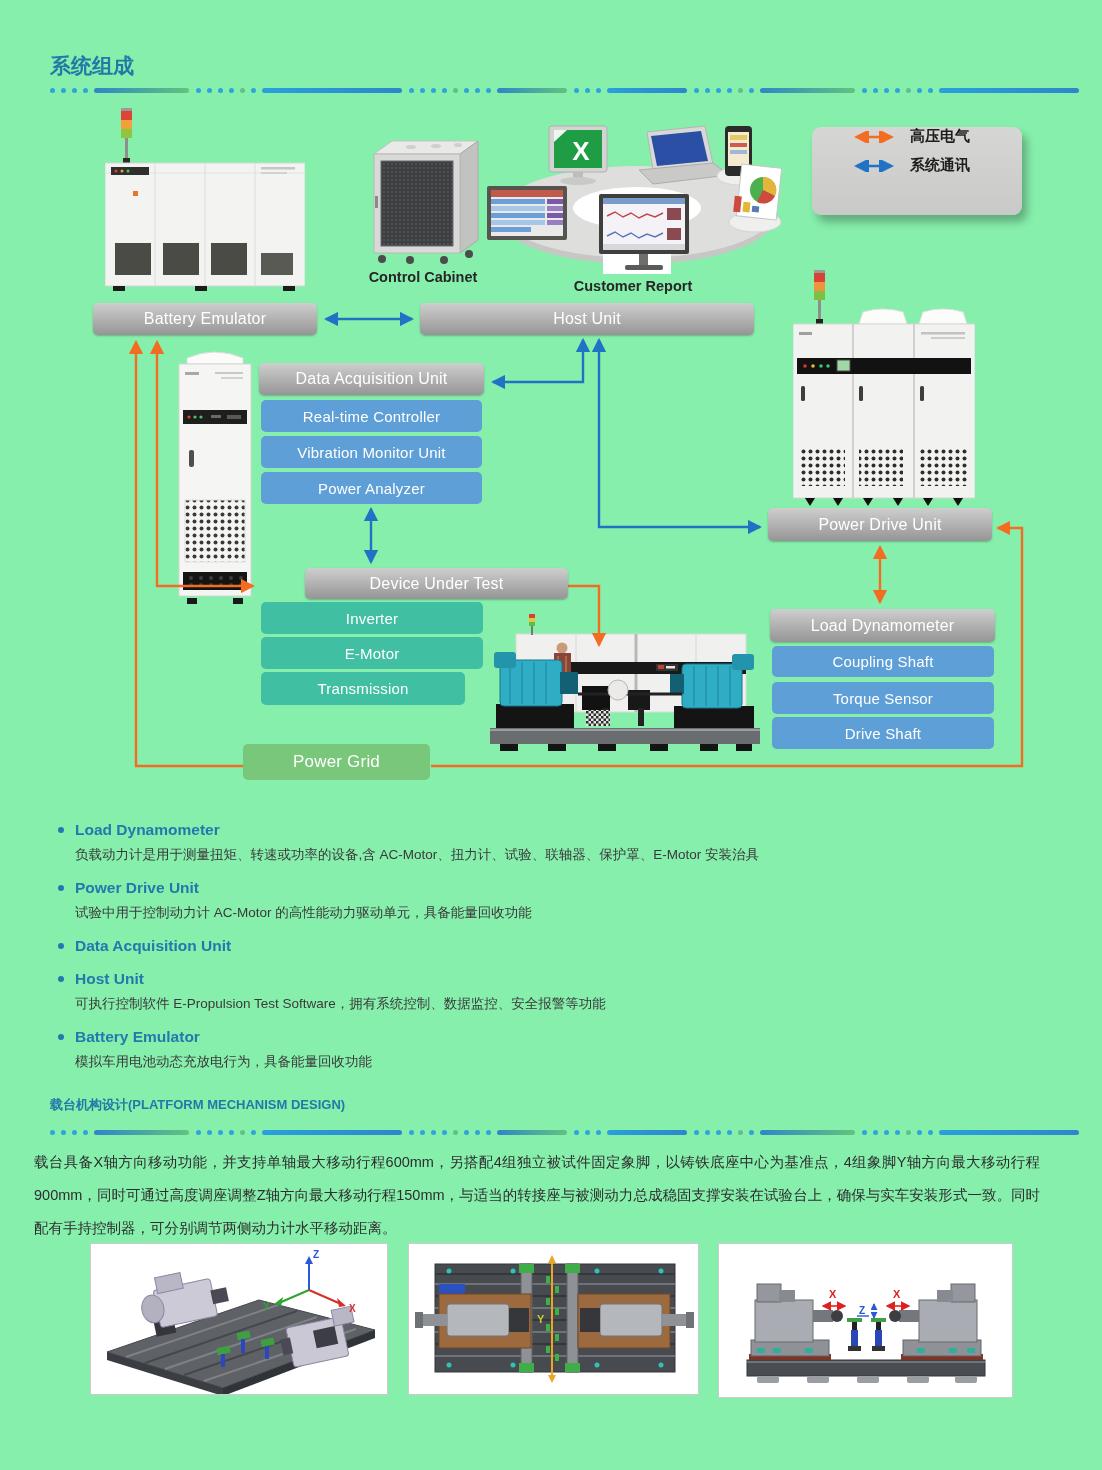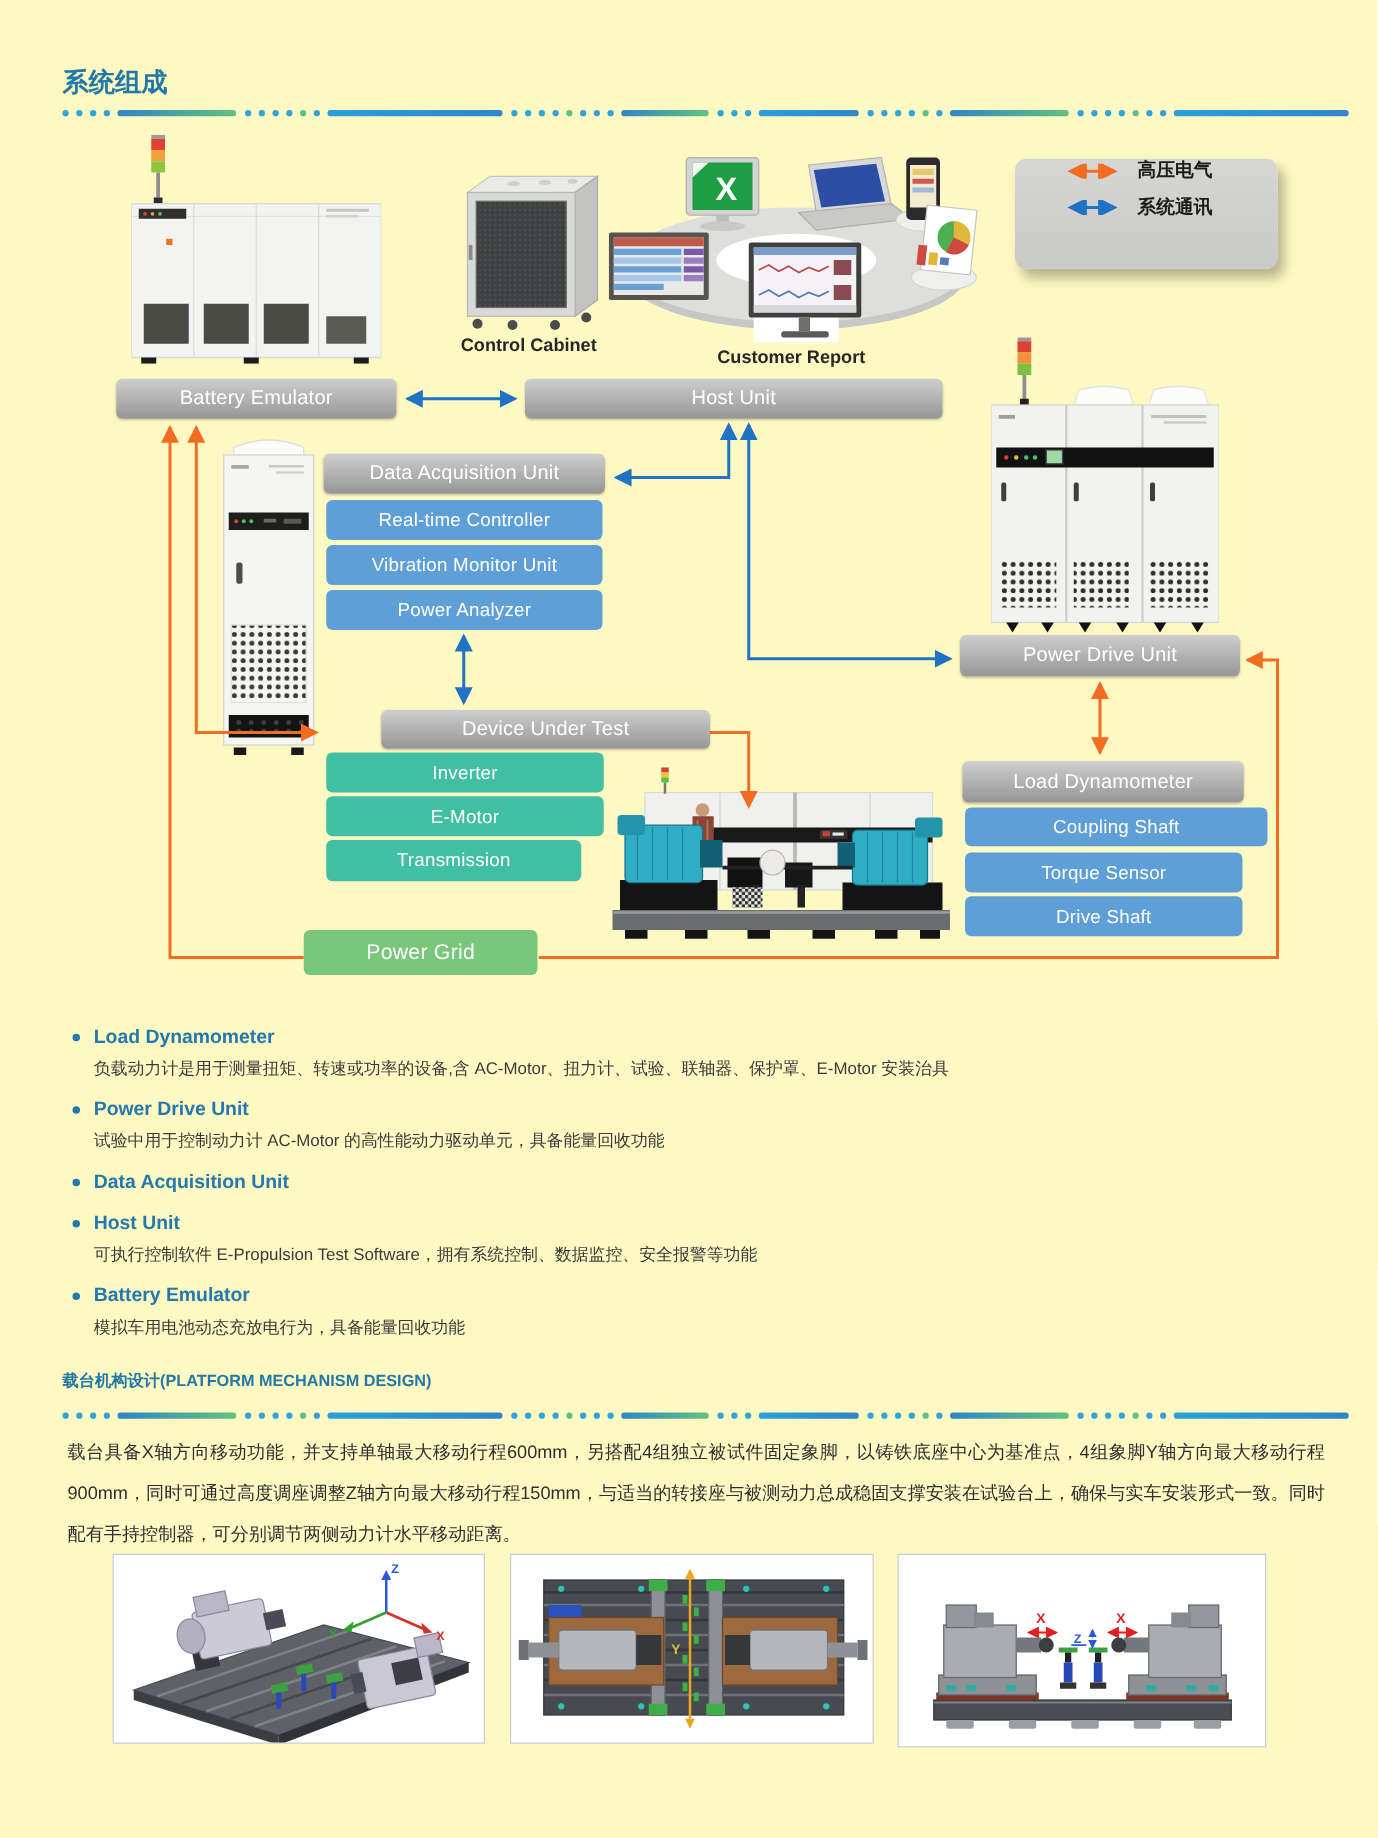--- a/index.html
+++ b/index.html
@@ -1,17 +1,17 @@
 <!DOCTYPE html>
 <html><head>
 <meta charset="utf-8">
 <style>
   html,body{margin:0;padding:0;background:#ffffff;}
   body{font-family:"Liberation Sans","DejaVu Sans",sans-serif;}
-  .page{position:relative;width:1102px;height:1470px;background:#fef9c3;overflow:hidden;}
+  .page{position:relative;width:1102px;height:1470px;background:#86efac;overflow:hidden;}
 
   
   .sec-title{position:absolute;left:50px;margin:0;color:#2179a8;font-weight:700;}
   #title1{top:52px;font-size:21px;}
   #title2{top:1096px;font-size:13px;}
 
   
   .sep{position:absolute;left:50px;width:1004px;height:7px;display:flex;align-items:center;}
   #sep1{top:87px;} #sep2{top:1129px;}
   .sep .dot{width:5px;height:5px;border-radius:50%;margin-right:6px;flex:0 0 auto;}
@@ -39,21 +39,21 @@
   .overlay{position:absolute;left:0;top:0;z-index:3;pointer-events:none;}
   .imgframe{position:absolute;background:#fff;border:1px solid #cbcbc9;box-sizing:border-box;}
 
   
   .bullets{position:absolute;left:58px;top:818px;width:960px;}
   .bullet-item{display:flex;gap:11px;margin-bottom:9px;}
   .bdot{width:6px;height:6px;border-radius:50%;background:#2478ae;margin-top:9px;flex:0 0 auto;}
   .btitle{font-size:15.5px;font-weight:700;color:#2478ae;line-height:24px;}
   .bdesc{font-size:13.5px;color:#3a3a3a;line-height:25px;}
 
-  .para{position:absolute;left:54px;top:1146px;width:1006px;font-size:14.5px;line-height:33px;
+  .para{position:absolute;left:34px;top:1146px;width:1006px;font-size:14.5px;line-height:33px;
         color:#2e2e2e;text-align:justify;margin:0;}
 </style>
 </head>
 <body>
 
 <div class="page">
 
   <h1 class="sec-title" id="title1">系统组成</h1>
   <div class="sep" id="sep1">
       <span class="dot" style="background: rgb(47, 163, 220);"></span>
@@ -424,21 +424,21 @@
   <div class="dbox blue" style="left:261px;top:400px;width:221px;height:32px;z-index:4;">Real-time Controller</div>
   <div class="dbox blue" style="left:261px;top:472px;width:221px;height:32px;z-index:4;">Power Analyzer</div>
   <div class="dbox blue" style="left:261px;top:436px;width:221px;height:32px;z-index:4;">Vibration Monitor Unit</div>
   <div class="dbox gray" style="left:261px;top:568px;width:263px;height:31px;z-index:4;margin-left:44px;">Device Under Test</div>
   <div class="dbox teal" style="left:261px;top:602px;width:222px;height:32px;z-index:4;">Inverter</div>
   <div class="dbox teal" style="left:261px;top:637px;width:222px;height:32px;z-index:4;">E-Motor</div>
   <div class="dbox teal" style="left:261px;top:672px;width:204px;height:33px;z-index:4;">Transmission</div>
   <div class="dbox green" style="left:243px;top:744px;width:187px;height:36px;z-index:4;">Power Grid</div>
   <div class="dbox gray" style="left:768px;top:508px;width:224px;height:33px;z-index:4;">Power Drive Unit</div>
   <div class="dbox gray" style="left:770px;top:609px;width:225px;height:33px;z-index:4;">Load Dynamometer</div>
-  <div class="dbox blue" style="left:772px;top:646px;width:242px;height:31px;z-index:4;">Coupling Shaft</div>
+  <div class="dbox blue" style="left:772px;top:646px;width:222px;height:31px;z-index:4;">Coupling Shaft</div>
   <div class="dbox blue" style="left:772px;top:682px;width:222px;height:32px;z-index:4;">Torque Sensor</div>
   <div class="dbox blue" style="left:772px;top:717px;width:222px;height:32px;z-index:4;">Drive Shaft</div>
 
   <div class="bullets">
     <div class="bullet-item">
       <span class="bdot"></span>
       <div>
           <div class="btitle">Load Dynamometer</div>
       <div class="bdesc">负载动力计是用于测量扭矩、转速或功率的设备,含 AC-Motor、扭力计、试验、联轴器、保护罩、E-Motor 安装治具</div>
         </div>

